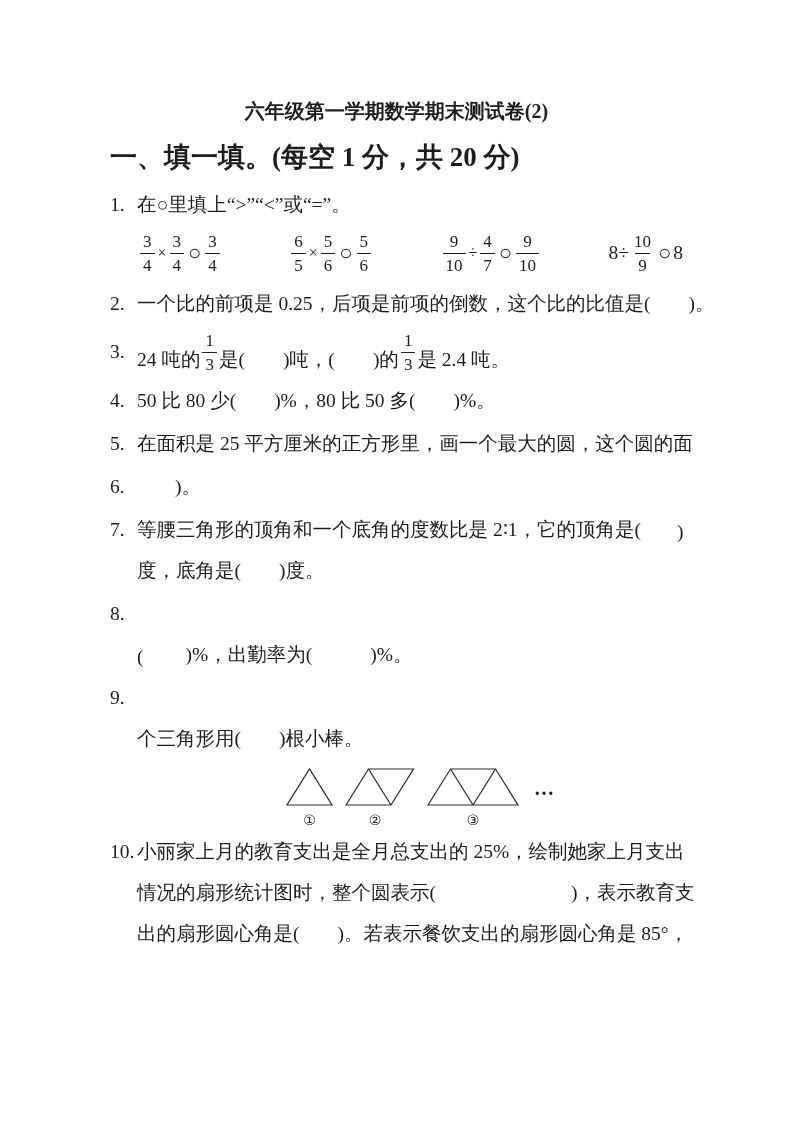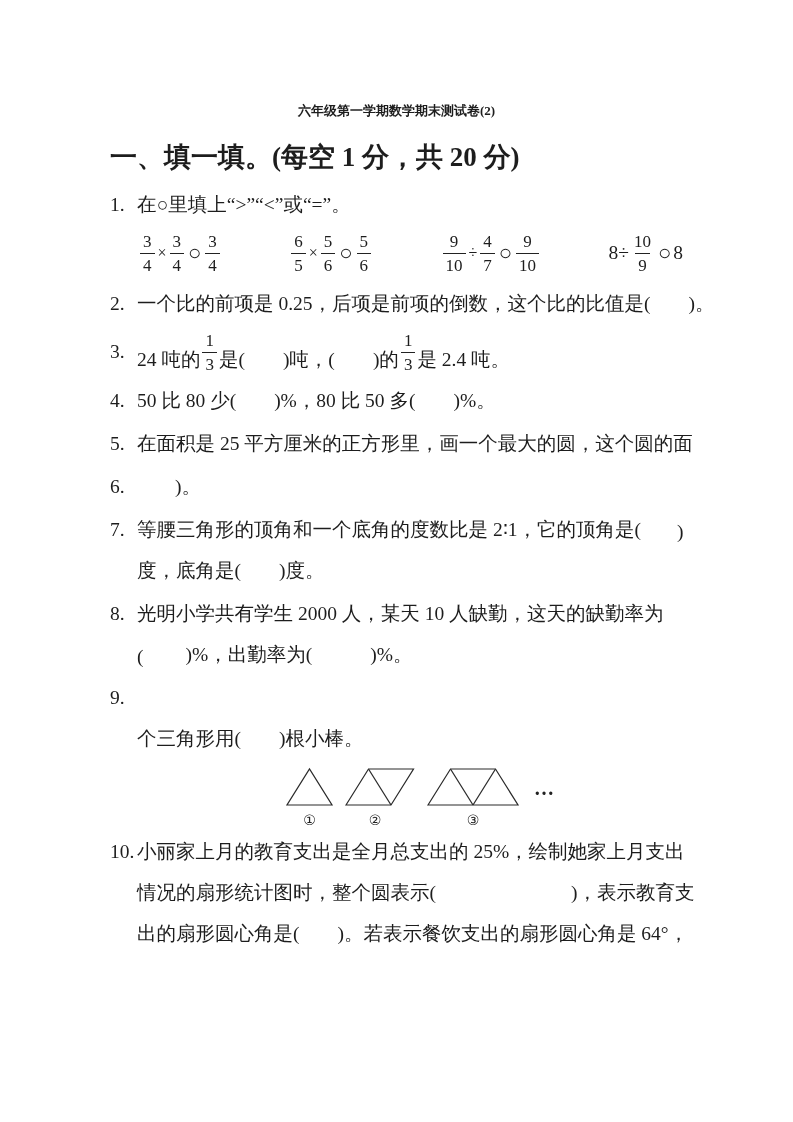--- a/index.html
+++ b/index.html
@@ -6,21 +6,21 @@
   .sheet{
     position:relative;
     width:793px;height:1122px;
     box-sizing:border-box;
     background:#ffffff;
     color:#1d1d1d;
     font-family:"Liberation Serif","DejaVu Serif","DejaVu Sans",serif;
     overflow:hidden;
   }
   .title{
-    font-size:13px;font-weight:bold;
+    font-size:20px;font-weight:bold;
     text-align:center;
     margin:0;padding-top:96px;
     height:30px;line-height:30px;
   }
   .content{padding:16px 30px 0 110px;}
   .section{
     font-size:27px;font-weight:bold;
     margin:0;height:30px;line-height:30px;
   }
   #questions{margin-top:12px;}
@@ -108,21 +108,20 @@
             <span class="q-num">7.</span>
             <span class="q-text"><span class="trun txt">等腰三角形的顶角和一个底角的度数比是 2∶1，它的顶角是(</span><span class="blank" style="width: 36px;"></span><span class="trun txt">)</span></span>
           </div>
           <div class="q-line cont">
             <span class="q-text"><span class="trun txt">度，底角是(</span><span class="blank" style="width: 38px;"></span><span class="trun txt">)度。</span></span>
           </div>
         </div>
         <div class="question">
           <div class="q-line">
             <span class="q-num">8.</span>
-            <span class="q-text"><span class="trun txt">光明小学共有学生 2000 人，某天 10 人缺勤，这天的缺勤率为</span></span>
           </div>
           <div class="q-line cont">
             <span class="q-text"><span class="trun txt">(</span><span class="blank" style="width: 42px;"></span><span class="trun txt">)%，出勤率为(</span><span class="blank" style="width: 58px;"></span><span class="trun txt">)%。</span></span>
           </div>
         </div>
         <div class="question">
           <div class="q-line">
             <span class="q-num">9.</span>
           </div>
           <div class="q-line cont">
@@ -145,18 +144,18 @@
         </div>
         <div class="question">
           <div class="q-line">
             <span class="q-num">10.</span>
             <span class="q-text"><span class="trun txt">小丽家上月的教育支出是全月总支出的 25%，绘制她家上月支出</span></span>
           </div>
           <div class="q-line cont">
             <span class="q-text"><span class="trun txt">情况的扇形统计图时，整个圆表示(</span><span class="blank" style="width: 135px;"></span><span class="trun txt">)，表示教育支</span></span>
           </div>
           <div class="q-line cont">
-            <span class="q-text"><span class="trun txt">出的扇形圆心角是(</span><span class="blank" style="width: 38px;"></span><span class="trun txt">)。若表示餐饮支出的扇形圆心角是 64°，</span></span>
+            <span class="q-text"><span class="trun txt">出的扇形圆心角是(</span><span class="blank" style="width: 38px;"></span><span class="trun txt">)。若表示餐饮支出的扇形圆心角是 85°，</span></span>
           </div>
         </div>
       </div>
   </div>
 </div>
 
 </body></html>

